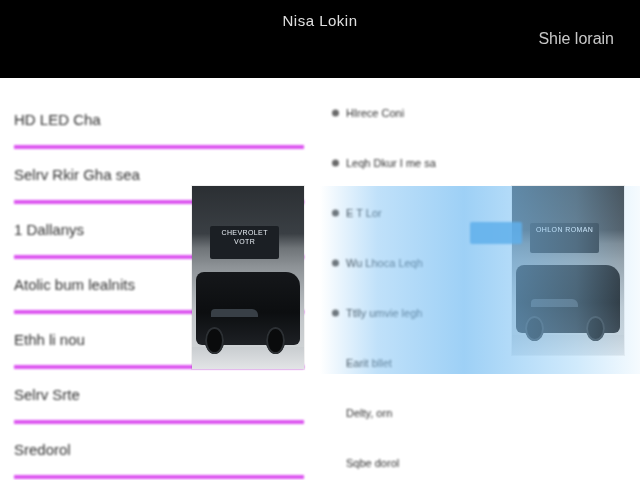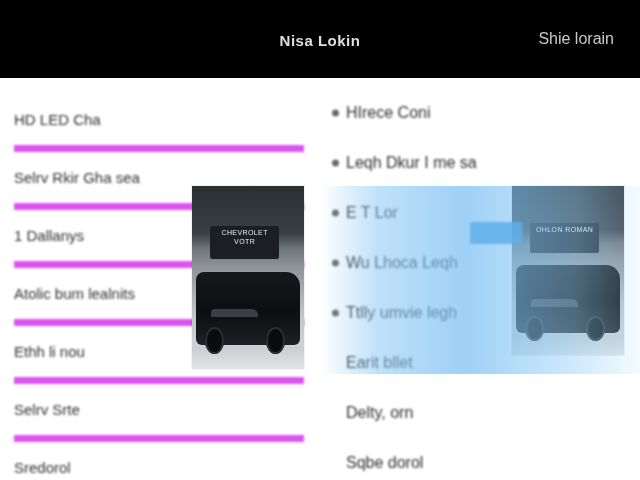--- a/index.html
+++ b/index.html
@@ -20,29 +20,28 @@
     position: absolute;
     left: 0; top: 0;
     width: 640px;
     height: 78px;
     background: #000000;
     color: #ffffff;
   }
   .topbar-title {
     position: absolute;
     left: 0;
-    top: 32px;
+    top: 12px;
     width: 640px;
     text-align: center;
     font-size: 15px;
     letter-spacing: 0.5px;
     color: #f2f2f2;
     opacity: 0.92;
     filter: blur(0.6px);
-    font-weight: bold;
   }
   .topbar-title .sub {
     display: block;
     font-size: 13px;
     margin-top: 2px;
     opacity: 0.8;
   }
   .topbar-right {
     position: absolute;
     right: 26px;
@@ -64,21 +63,21 @@
   }
   .left-list {
     position: absolute;
     left: 14px;
     top: 16px;
     width: 290px;
   }
   .left-item {
     position: relative;
     height: 51px;
-    border-bottom: 7px solid #d946ef;
+    border-bottom: 4px solid #d946ef;
     color: #1a1a1a;
     font-size: 15px;
     line-height: 51px;
     white-space: nowrap;
     overflow: hidden;
     filter: blur(0.8px);
     opacity: 0.92;
   }
 
   
@@ -92,21 +91,21 @@
   .right-list {
     position: absolute;
     left: 12px;
     top: 10px;
     width: 215px;
   }
   .right-item {
     position: relative;
     height: 50px;
     color: #141414;
-    font-size: 16px;
+    font-size: 11px;
     line-height: 50px;
     white-space: nowrap;
     overflow: hidden;
     filter: blur(0.9px);
     opacity: 0.9;
     padding-left: 14px;
   }
   .bullet {
     position: absolute;
     left: 0;

